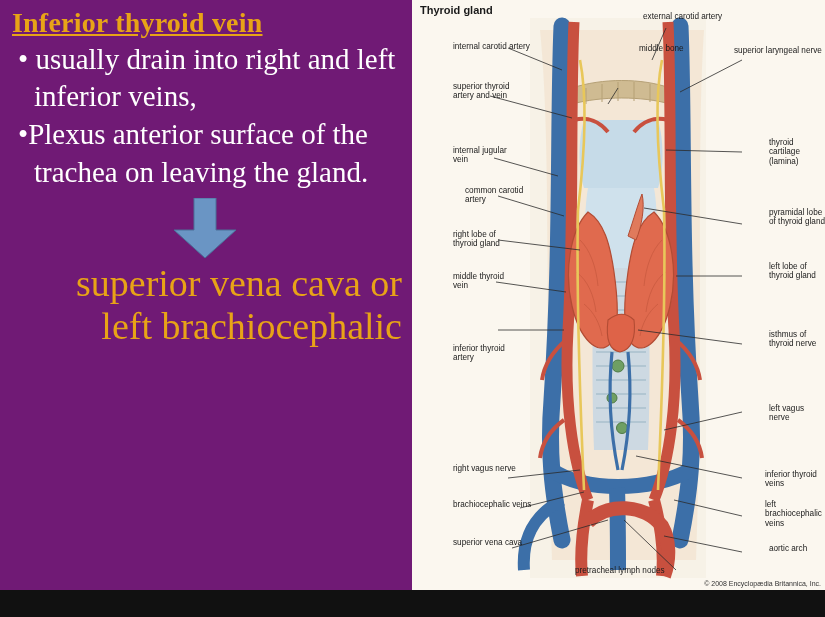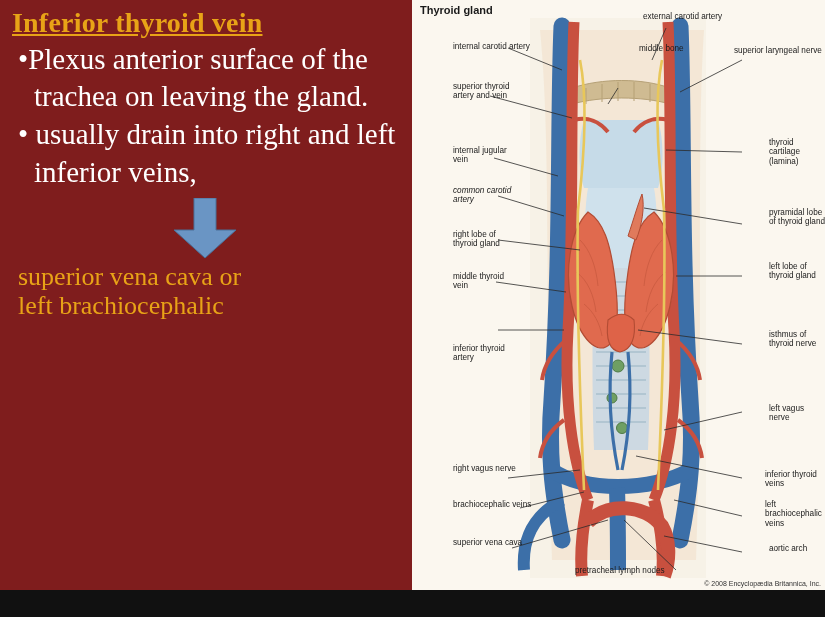--- a/index.html
+++ b/index.html
@@ -10,21 +10,21 @@
   body {
     width: 825px;
     height: 617px;
     overflow: hidden;
     font-family: "Liberation Serif", serif;
   }
   .slide {
     position: relative;
     width: 685px;
     height: 617px;
-    background: #7f1d1d;
+    background: #701a75;
   }
 
   
   .text-col {
     position: absolute;
     left: 0;
     top: 0;
     width: 410px;
     height: 590px;
     padding: 6px 8px 0 8px;
@@ -60,24 +60,25 @@
     height: 62px;
     position: relative;
   }
   .arrow {
     position: absolute;
     left: 50%;
     transform: translateX(-50%);
     top: 0;
   }
   .footer-line {
-    font-size: 26px;
+    font-size: 38px;
     line-height: 1.15;
     color: #e8a317;
-    margin-left: 10px;
+    margin-left: 2px;
+    text-align: right;
   }
 
   
   .figure {
     position: absolute;
     left: 412px;
     top: 0;
     width: 413px;
     height: 590px;
     background: #fbf7ef;
@@ -126,22 +127,22 @@
 </style>
 </head>
 <body>
 
 <div class="slide">
 
   <div class="text-col">
     <div class="heading">Inferior thyroid vein</div>
 
     <div class="bullets">
+      <div class="bullet">• usually drain into right and left inferior veins,</div>
       <div class="bullet">•Plexus anterior surface of the trachea on leaving the gland.</div>
-      <div class="bullet">• usually drain into right and left inferior veins,</div>
     </div>
 
     <div class="arrow-wrap">
       <svg class="arrow" width="74" height="62" viewBox="0 0 74 62">
         <polygon points="26,0 48,0 48,32 68,32 37,60 6,32 26,32" fill="#6a95c4" stroke="#4a7099" stroke-width="1"></polygon>
       </svg>
     </div>
 
     <div class="footer-line">superior vena cava or</div>
     <div class="footer-line">left brachiocephalic</div>
@@ -270,21 +271,21 @@
 
       <div class="lbl" style="left:196px; top:12px;">external carotid artery</div>
       <div class="lbl" style="left:192px; top:44px;">middle bone</div>
       <div class="lbl" style="left:268px; top:46px;margin-left:19px;">superior laryngeal nerve</div>
 
       <div class="lbl" style="left:6px; top:42px;">internal carotid artery</div>
       <div class="lbl" style="left:6px; top:82px;">superior thyroid
 artery and vein</div>
       <div class="lbl" style="left:6px; top:146px;">internal jugular
 vein</div>
-      <div class="lbl" style="left:6px; top:186px;font-style:italic;">common carotid
+      <div class="lbl" style="left:18px; top:186px;">common carotid
 artery</div>
       <div class="lbl" style="left:6px; top:230px;">right lobe of
 thyroid gland</div>
       <div class="lbl" style="left:6px; top:272px;">middle thyroid
 vein</div>
       <div class="lbl" style="left:6px; top:320px;margin-top:24px;">inferior thyroid
 artery</div>
       <div class="lbl" style="left:6px; top:464px;">right vagus nerve</div>
       <div class="lbl" style="left:6px; top:500px;">brachiocephalic veins</div>
       <div class="lbl" style="left:6px; top:538px;">superior vena cava</div>

